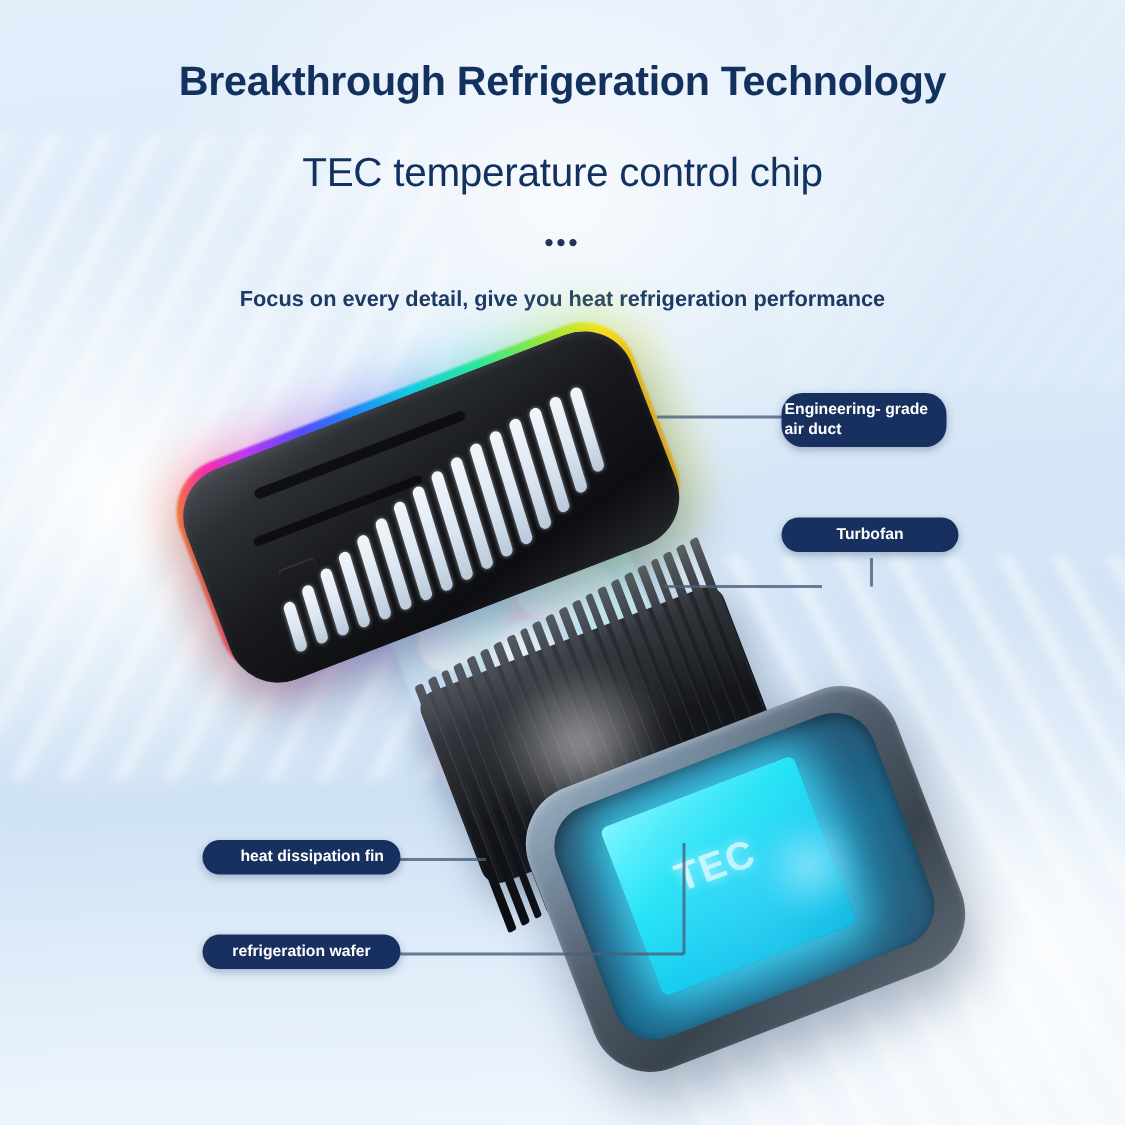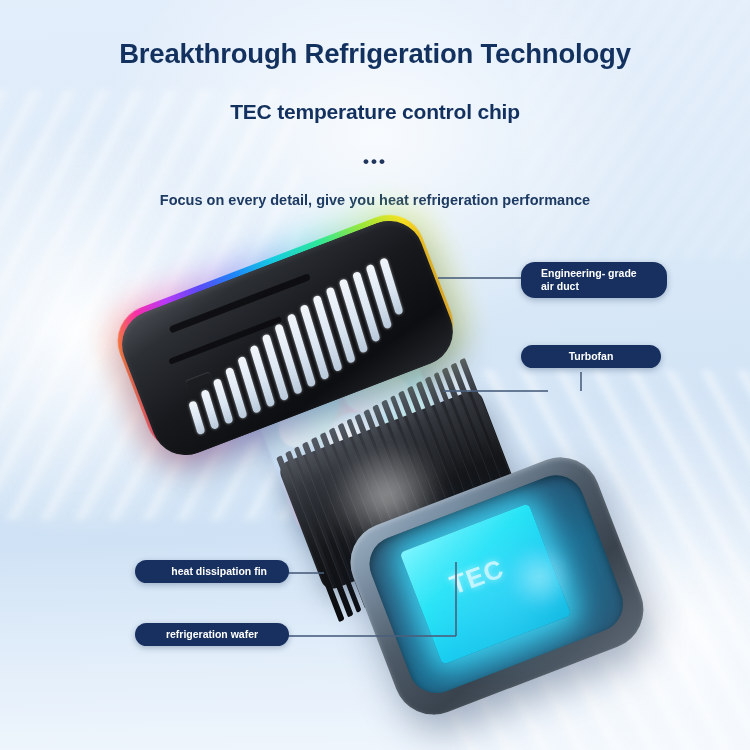--- a/index.html
+++ b/index.html
@@ -38,21 +38,21 @@
   .hazeBottom{position:absolute;left:0;right:0;bottom:0;height:210px;
     background:linear-gradient(to top,rgba(255,255,255,.55),rgba(255,255,255,0));}
 
   
   .title{
     position:absolute;left:0;right:0;top:38px;text-align:center;
     font-size:27.5px;font-weight:bold;letter-spacing:-.2px;color:#13315f;
   }
   .subtitle{
     position:absolute;left:0;right:0;top:100px;text-align:center;
-    font-size:21px;font-weight:bold;letter-spacing:-.2px;color:#13315f;
+    font-size:27px;font-weight:normal;letter-spacing:-.2px;color:#13315f;
   }
   .dots{
     position:absolute;left:0;right:0;top:152px;text-align:center;
     font-size:17px;font-weight:bold;color:#20355c;letter-spacing:2px;
   }
   .tagline{
     position:absolute;left:0;right:0;top:192px;text-align:center;
     font-size:14.5px;font-weight:bold;color:#1d3a63;
   }
 
@@ -184,24 +184,24 @@
   .base-glow{
     position:absolute;left:30px;top:10px;width:200px;height:180px;border-radius:50%;
     background:radial-gradient(ellipse,rgba(90,225,255,.45) 0%,rgba(90,225,255,0) 70%);
     filter:blur(14px);pointer-events:none;
   }
 
   
   .pill{
     position:absolute;background:#17305f;color:#ffffff;border-radius:13px;
     font-size:10.5px;font-weight:bold;line-height:1.22;
-    padding:5px 22px;box-shadow:0 2px 6px rgba(20,45,85,.3);
+    padding:5px 11px;box-shadow:0 2px 6px rgba(20,45,85,.3);
     white-space:pre-line;
   }
-  .pill.two-line{border-radius:14px;padding:5px 20px;}
+  .pill.two-line{border-radius:14px;padding:5px 2px;}
   .lead{position:absolute;background:#4a5f7d;opacity:.8;}
   .lead.h{height:1.5px;}
   .lead.v{width:1.5px;}
 </style>
 </head>
 <body>
 
 <div id="stage">
 
   <div class="rays">

